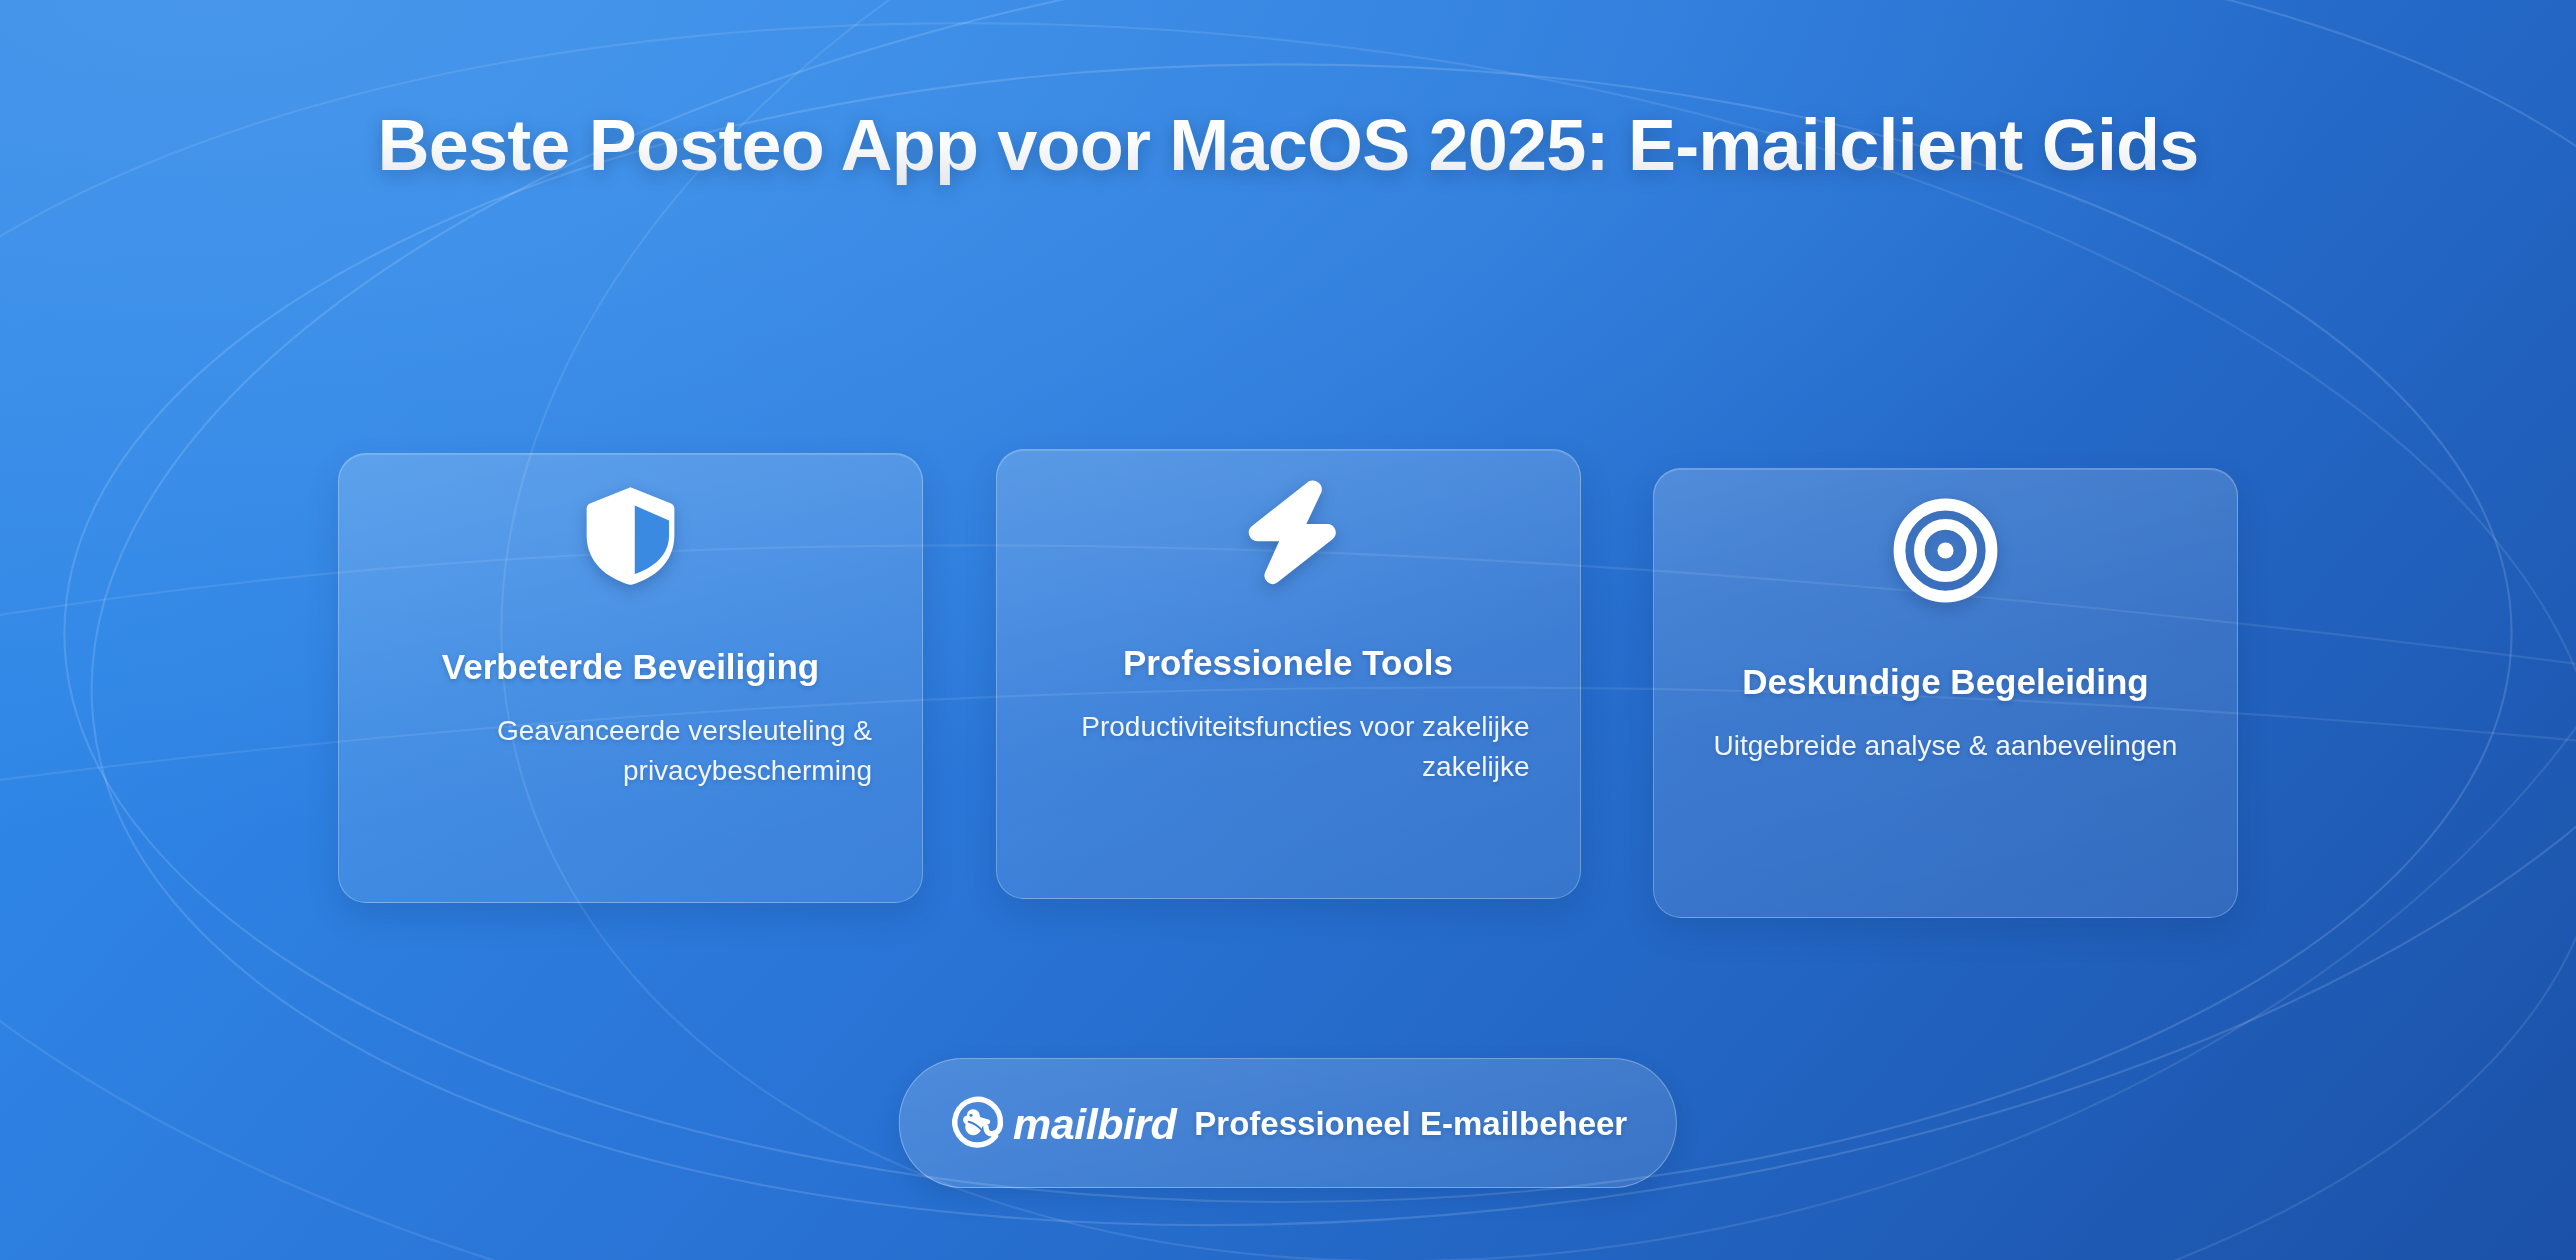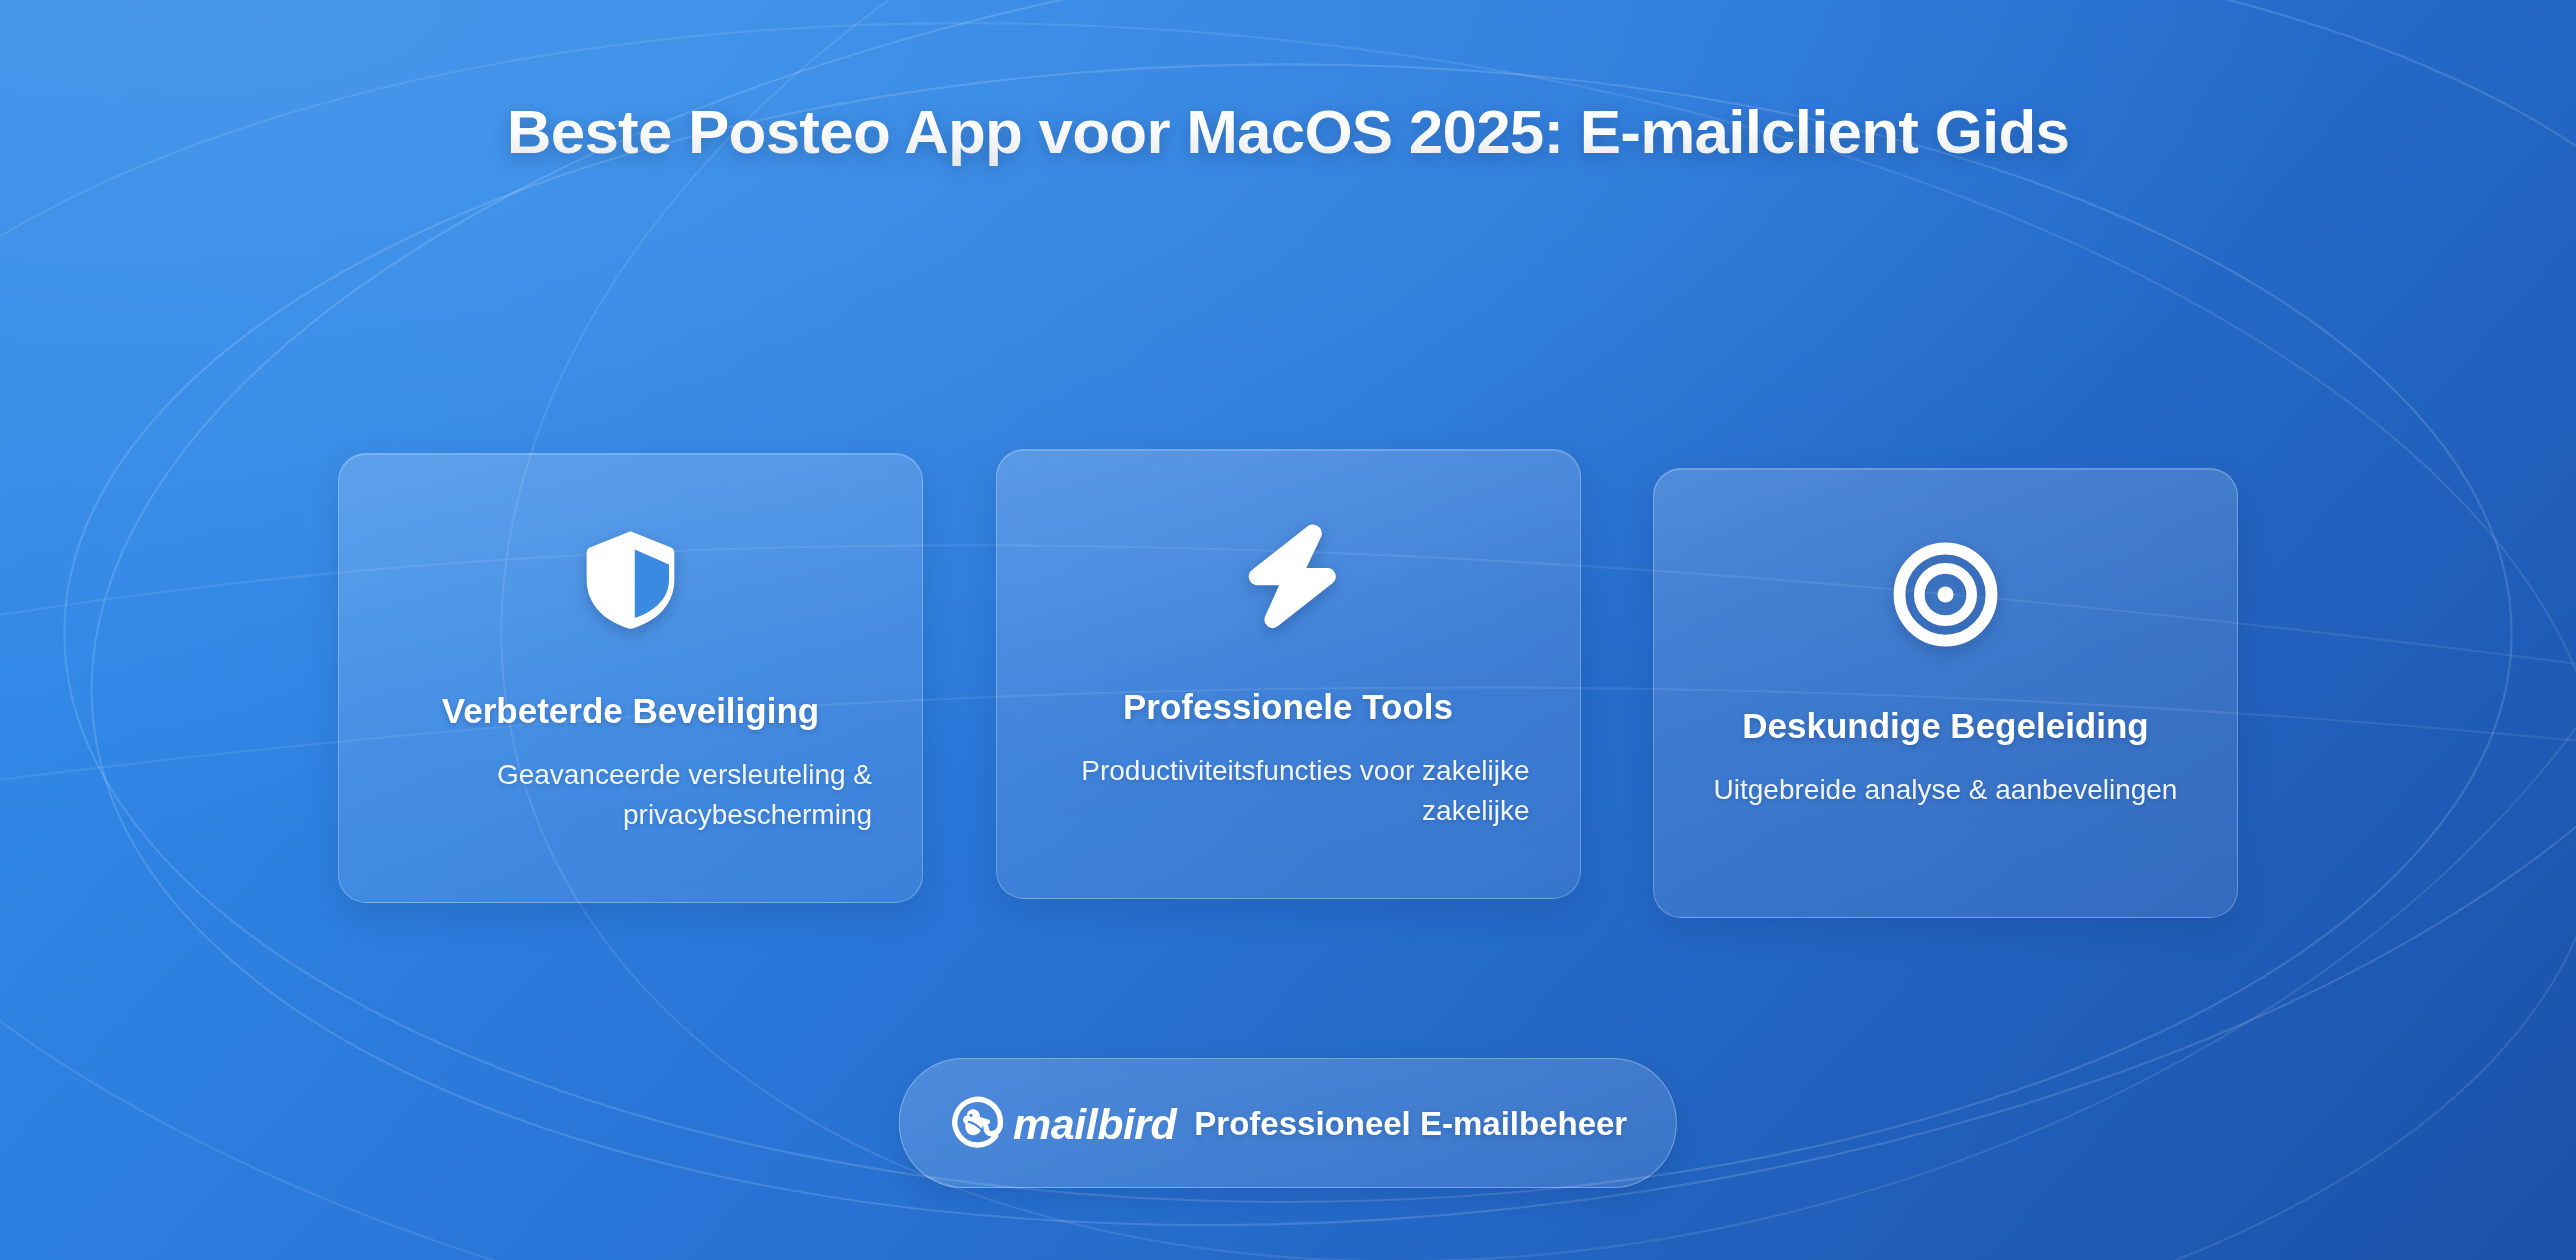--- a/index.html
+++ b/index.html
@@ -30,22 +30,22 @@
   
   .title-wrap {
     position: absolute;
     left: 50%;
     transform: translateX(-50%);
     top: 96px;
     width: 1911px;
     text-align: center;
   }
   .hero-title {
-    margin: 0;
-    font-size: 62px;
+    margin: 8px;
+    font-size: 72px;
     line-height: 1.15;
     font-weight: 700;
     letter-spacing: -0.8px;
     background-image: linear-gradient(180deg, #ffffff 0%, #fdfdfd 42%, #e3e6ea 100%);
     -webkit-background-clip: text;
     background-clip: text;
     color: transparent;
     -webkit-text-fill-color: transparent;
     filter: drop-shadow(0px 5.4px 8.6px rgba(12,45,95,0.33));
   }
@@ -66,21 +66,21 @@
     width: 585px;
     height: 450px;
     box-sizing: border-box;
     border-radius: 28px;
     background: linear-gradient(168deg, rgba(255,255,255,0.185) 0%, rgba(255,255,255,0.115) 48%, rgba(255,255,255,0.085) 100%);
     border: 1.6px solid rgba(255,255,255,0.26);
     box-shadow: 0 14px 32px rgba(10,42,92,0.16), inset 0 1.1px 0 rgba(255,255,255,0.17);
     display: flex;
     flex-direction: column;
     align-items: center;
-    padding: 72px 33px 0 33px;
+    padding: 28px 33px 0 33px;
   }
   .card--mid { margin-top: -4.3px; }
   .card--right { margin-top: 15px; }
 
   .card-icon {
     width: 107px;
     height: 107px;
     display: flex;
     align-items: center;
     justify-content: center;

